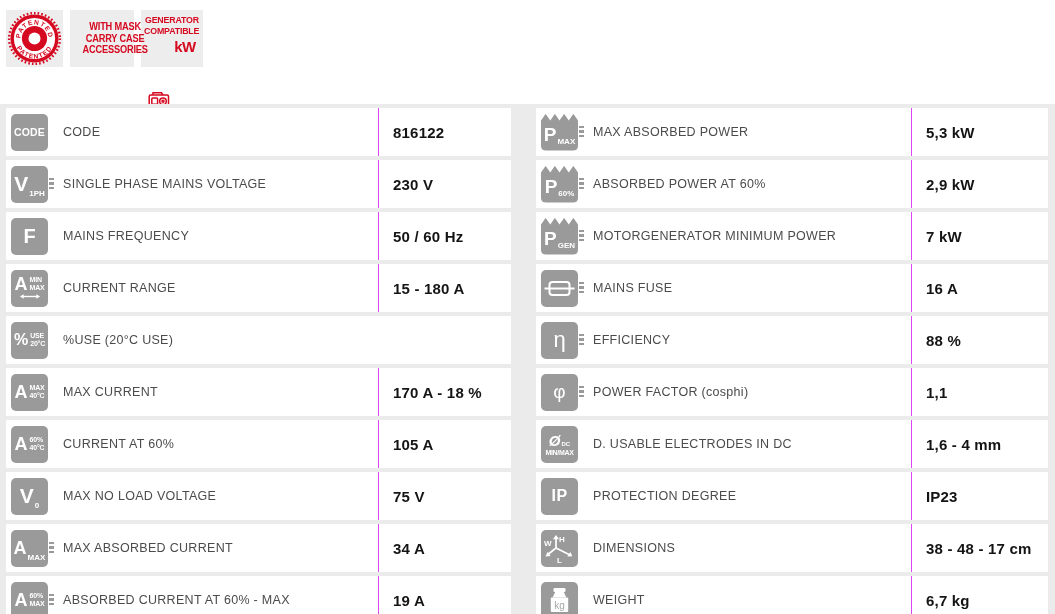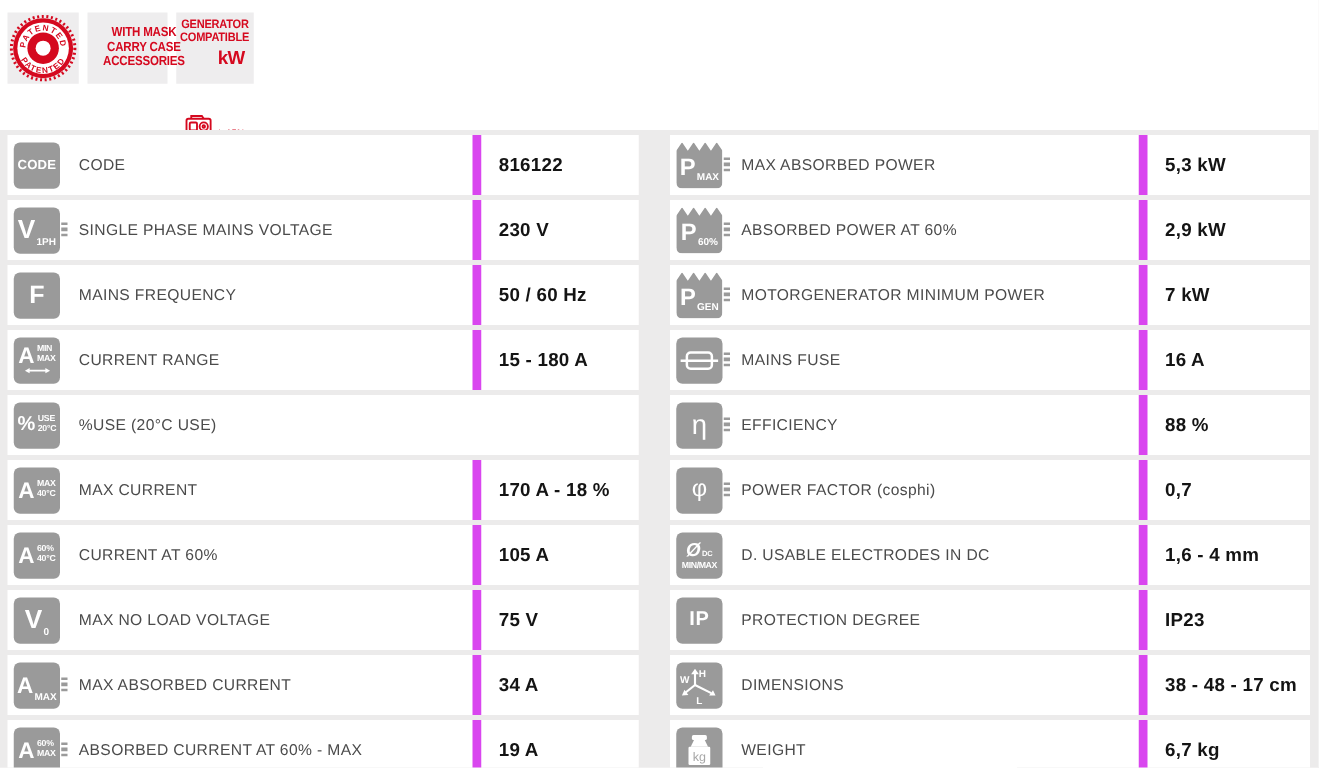--- a/index.html
+++ b/index.html
@@ -79,21 +79,21 @@
   .orow{display:flex;}
   .omain{font-size:15px;font-weight:bold;font-style:italic;}
   .osub{font-size:6px;font-weight:bold;align-self:flex-end;margin:0 0 1px 1px;}
   .obot{font-size:7px;font-weight:bold;letter-spacing:-.3px;margin-top:1px;}
   
   .isvg{display:block;}
   .wtxt{fill:#fff;font-size:8px;font-weight:bold;}
   .kgtxt{fill:#a7a7a7;font-size:10px;}
   
   .label{flex:1;font-size:12.5px;color:var(--labelc);letter-spacing:.3px;}
-  .val{flex:none;align-self:stretch;border-left:7px solid #d946ef;display:flex;align-items:center;
+  .val{flex:none;align-self:stretch;border-left:1px solid #d946ef;display:flex;align-items:center;
        padding-left:14px;font-weight:bold;font-size:15px;color:var(--valuec);letter-spacing:.2px;}
   .colL .val{width:133px;}
   .colR .val{width:137px;}
 </style>
 </head>
 <body>
 
 <div class="badges">
 
   <div class="badge b1">
@@ -385,21 +385,21 @@
         <div class="ic">
             <span class="main m-phi">φ</span>
           </div>
         <span class="plug">
             <i></i>
             <i></i>
             <i></i>
           </span>
       </div>
       <div class="label">POWER FACTOR (cosphi)</div>
-      <div class="val">0,7</div>
+      <div class="val">1,1</div>
     </div>
 
     <div class="row">
       <div class="icell">
         <div class="ic ocol">
           <span class="orow">
               <span class="omain">Ø</span>
               <span class="osub">DC</span>
             </span>
           <span class="obot">MIN/MAX</span>

